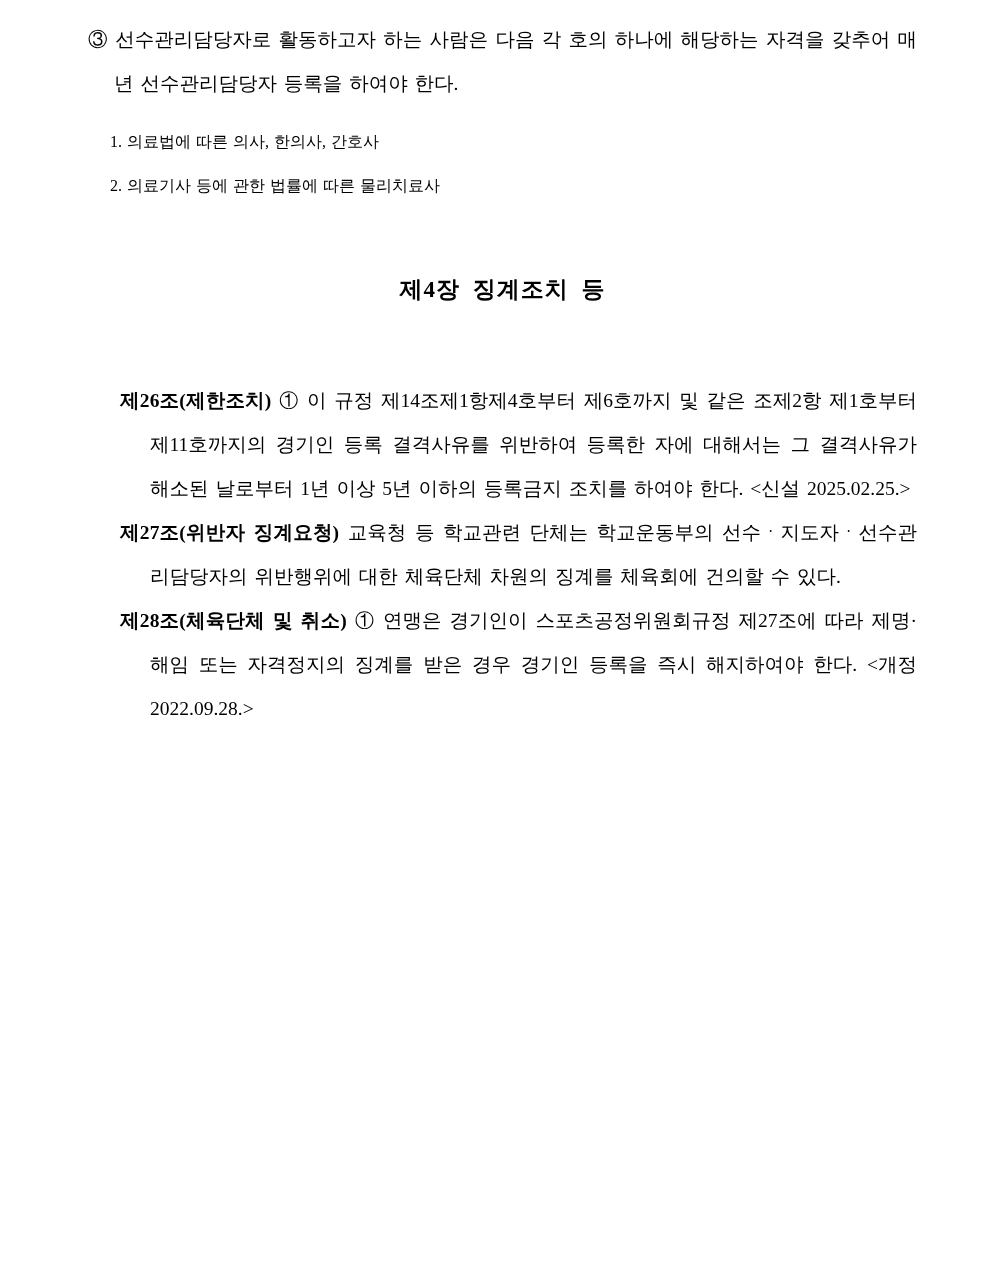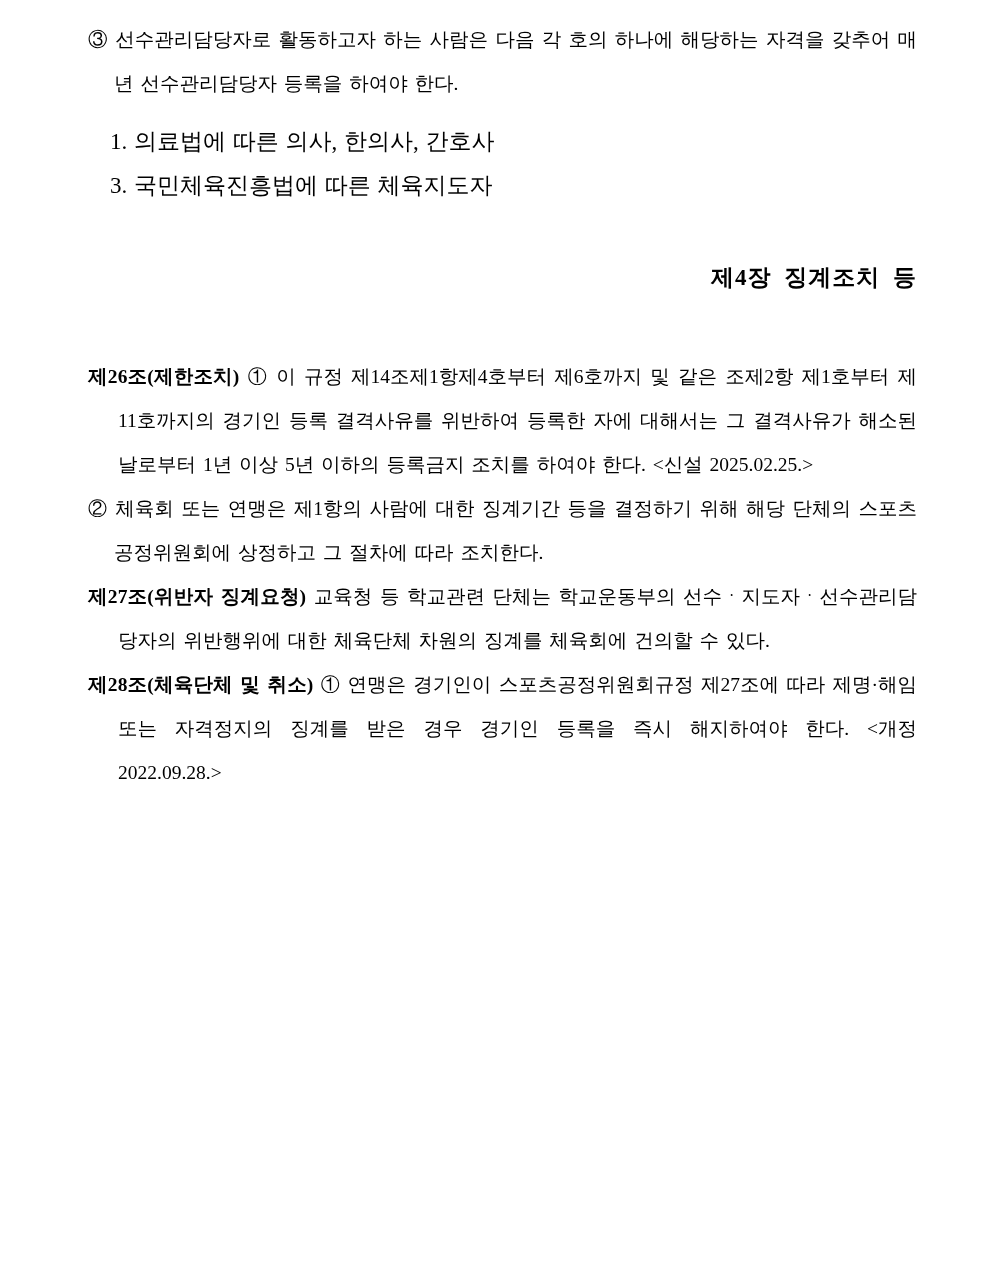--- a/index.html
+++ b/index.html
@@ -36,42 +36,43 @@
     text-indent: 0;
     padding-left: 26px;
   }
   .hang {
     padding-left: 26px;
     text-indent: -26px;
   }
   .hang-art {
     padding-left: 30px;
     text-indent: -30px;
+    margin-left: 32px;
   }
   .numlist {
-    font-size: 23px;
+    font-size: 16px;
     line-height: 44px;
     margin: 0;
     padding-left: 56px;
     text-indent: -34px;
     word-spacing: 1px;
   }
   .circ {
     font-size: 19px;
   }
   .art-title {
     font-weight: bold;
     letter-spacing: 0.2px;
   }
   .chapter {
-    text-align: right;
+    text-align: center;
     font-size: 23px;
     font-weight: bold;
     letter-spacing: 1px;
-    margin: 0;
+    margin: 12px;
     padding: 0;
     word-spacing: 6px;
   }
   .spacer-md { height: 54px; }
   .spacer-lg { height: 62px; }
   .spacer-xs { height: 14px; }
 </style>
 </head>
 <body>
 
@@ -79,38 +80,34 @@
 
   <p class="para para-indent-1 hang">③ 선수관리담당자로 활동하고자 하는 사람은 다음 각 호의 하나에 해당하는 자격을 갖추어 매년 선수관리담당자 등록을 하여야 한다.</p>
 
   <div class="spacer-xs"></div>
 
   <p class="numlist">
     <span>1.</span>
     <span>의료법에 따른 의사, 한의사, 간호사</span>
   </p>
   <p class="numlist">
-    <span>3.</span>
-    <span>국민체육진흥법에 따른 체육지도자</span>
+    <span>2.</span>
+    <span>의료기사 등에 관한 법률에 따른 물리치료사</span>
   </p>
 
   <div class="spacer-md"></div>
 
   <h2 class="chapter">제4장  징계조치 등</h2>
 
   <div class="spacer-lg"></div>
 
   <p class="para hang-art">
     <span class="art-title">제26조(제한조치)</span>
     <span class="circ">①</span>
     <span>이 규정 제14조제1항제4호부터 제6호까지 및 같은 조제2항 제1호부터 제11호까지의 경기인 등록 결격사유를 위반하여 등록한 자에 대해서는 그 결격사유가 해소된 날로부터 1년 이상 5년 이하의  등록금지 조치를 하여야 한다. &lt;신설 2025.02.25.&gt;</span>
-  </p>
-  <p class="para para-indent-1 hang">
-    <span class="circ">②</span>
-    <span>체육회 또는 연맹은 제1항의 사람에 대한 징계기간 등을 결정하기 위해 해당 단체의 스포츠공정위원회에 상정하고 그 절차에 따라 조치한다.</span>
   </p>
 
   <p class="para hang-art">
     <span class="art-title">제27조(위반자 징계요청)</span>
     <span>교육청 등 학교관련 단체는 학교운동부의 선수ㆍ지도자ㆍ선수관리담당자의 위반행위에 대한 체육단체 차원의 징계를 체육회에 건의할 수 있다.</span>
   </p>
 
   <p class="para hang-art">
     <span class="art-title">제28조(체육단체 및 취소)</span>
     <span class="circ">①</span>

